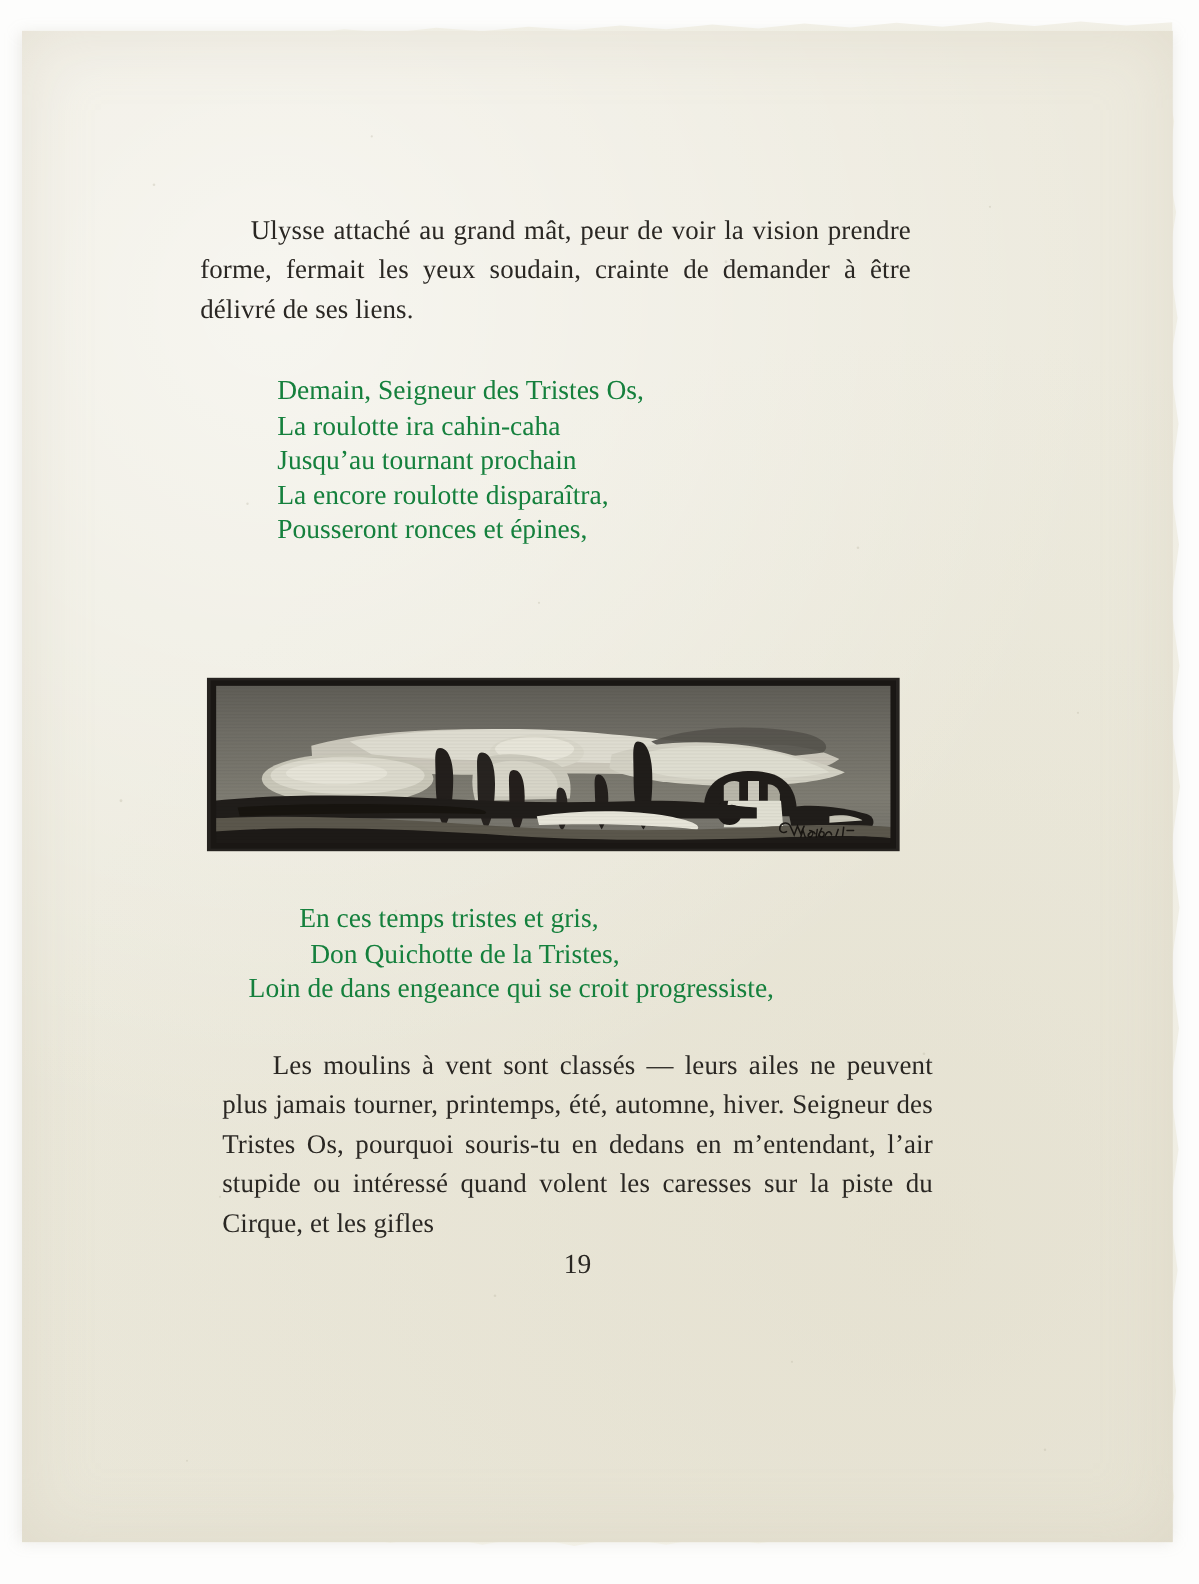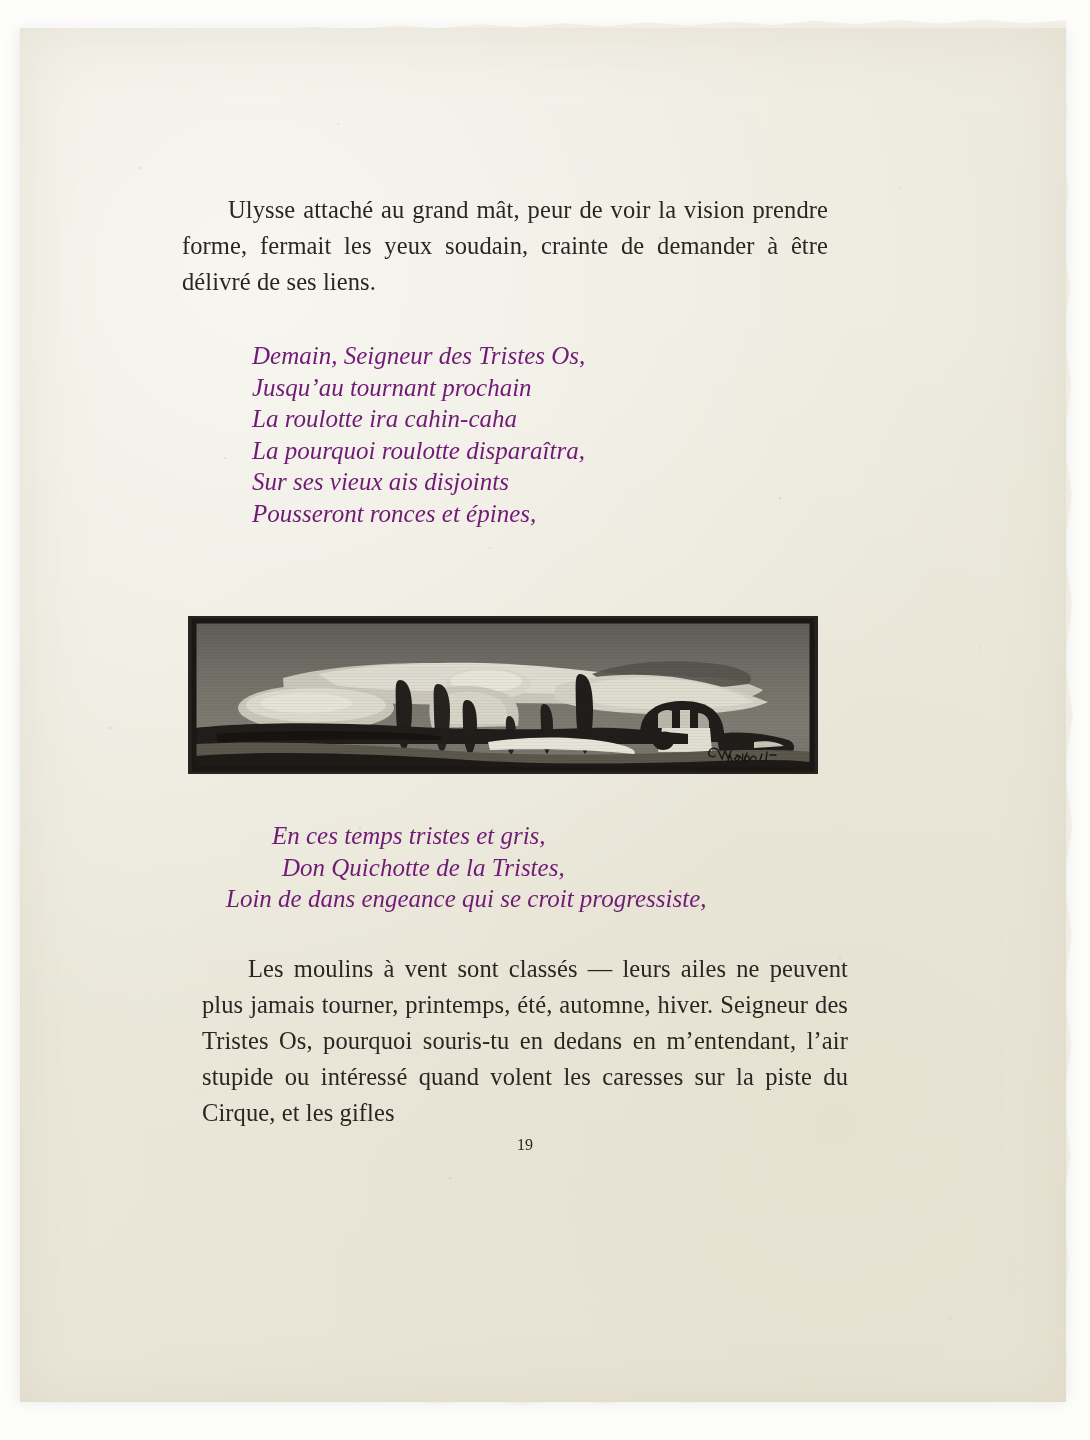--- a/index.html
+++ b/index.html
@@ -108,40 +108,39 @@
     line-height: 36px;
     text-align: justify;
     text-indent: 46px;
     letter-spacing: 0.1px;
     margin: 0;
     font-weight: 400;
   }
 
   .stanza {
     margin: 0;
-    font-style: italic;
     font-size: 25px;
     line-height: 31.5px;
-    color: #701a75;
+    color: #15803d;
   }
   .stanza .vline {
     display: block;
     white-space: pre;
   }
 
   .stanza-1 { margin-top: 40px; }
   .stanza-2 { margin-top: 0; }
 
   .para-2 { margin-top: 0; }
 
   .folio {
     position: absolute;
     left: 0; right: 0;
     text-align: center;
-    font-size: 16px;
+    font-size: 25px;
     color: #2a2723;
   }
 
   
   .plate-wrap {
     position: absolute;
     left: 188px;
     top: 616px;
     width: 630px;
     height: 158px;
@@ -306,24 +305,23 @@
       <rect x="6" y="5" width="618" height="148" fill="none" stroke="#1a1714" stroke-width="5"></rect>
     </svg>
   </div>
 
   <div class="textblock">
 
     <p class="prose">Ulysse attaché au grand mât, peur de voir la vision prendre forme, fermait les yeux soudain, crainte de demander à être délivré de ses liens.</p>
 
     <div class="stanza stanza-1">
       <span class="vline" style="padding-left:70px">Demain, Seigneur des Tristes Os,</span>
+      <span class="vline" style="padding-left:70px">La roulotte ira cahin-caha</span>
       <span class="vline" style="padding-left:70px">Jusqu’au tournant prochain</span>
-      <span class="vline" style="padding-left:70px">La roulotte ira cahin-caha</span>
-      <span class="vline" style="padding-left:70px">La pourquoi roulotte disparaîtra,</span>
-      <span class="vline" style="padding-left:70px">Sur ses vieux ais disjoints</span>
+      <span class="vline" style="padding-left:70px">La encore roulotte disparaîtra,</span>
       <span class="vline" style="padding-left:70px">Pousseront ronces et épines,</span>
     </div>
 
   </div>
 
   <div class="textblock" style="top:820px;margin-left:20px;">
     <div class="stanza stanza-2">
       <span class="vline" style="padding-left:70px">En ces temps tristes et gris,</span>
       <span class="vline" style="padding-left:80px">Don Quichotte de la Tristes,</span>
       <span class="vline" style="padding-left:24px">Loin de dans engeance qui se croit progressiste,</span>

